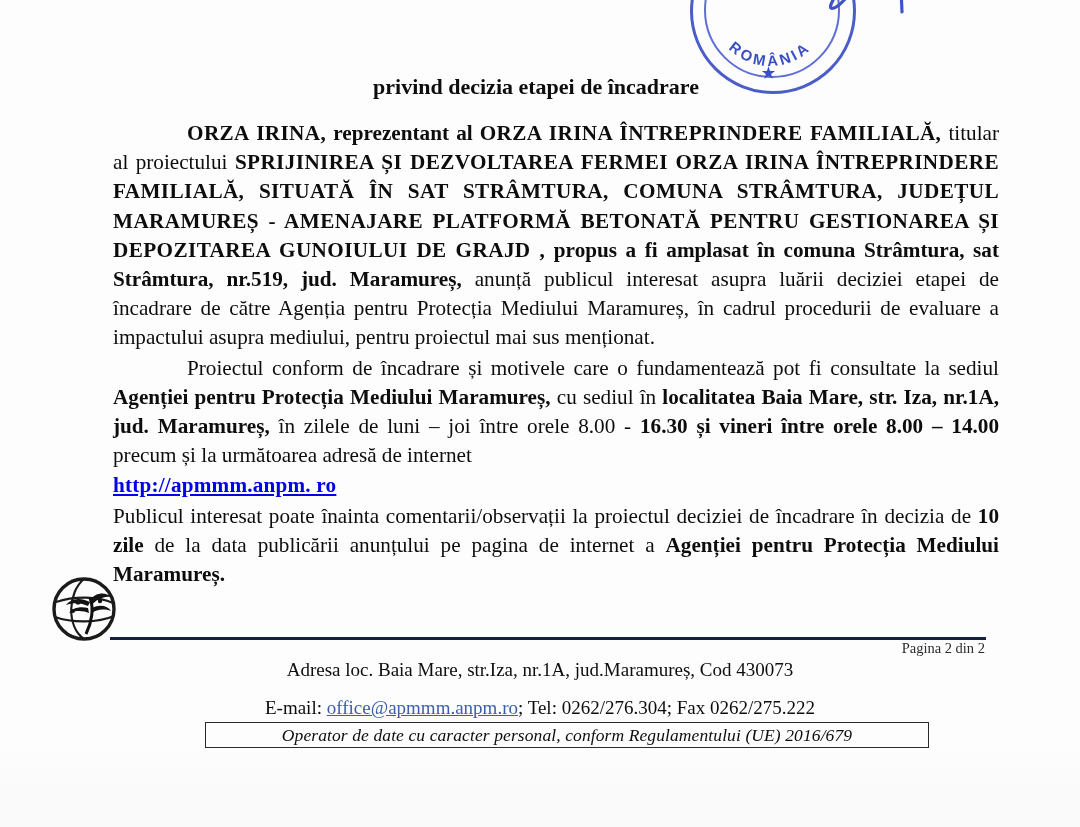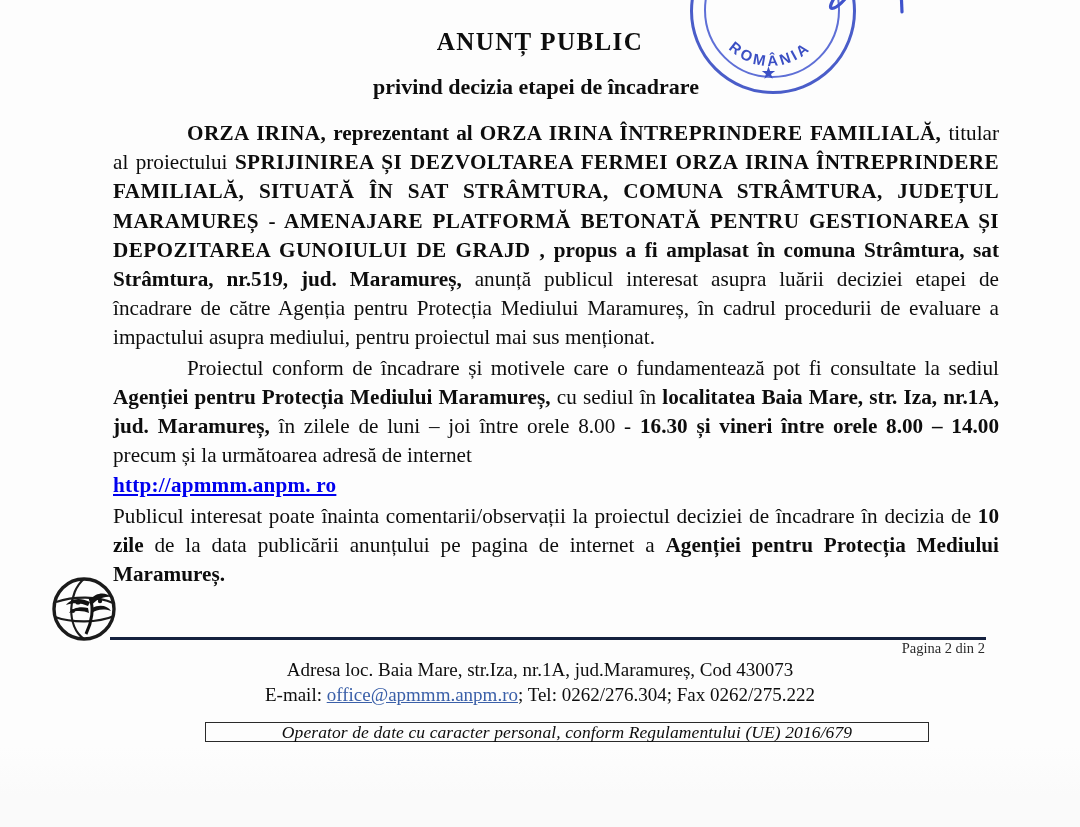--- a/index.html
+++ b/index.html
@@ -167,32 +167,32 @@
     font-size: 19.5px;
     font-weight: bold;
     letter-spacing: .2px;
   }
   .footer-address {
     font-size: 19px;
     margin-top: 11px;
   }
   .footer-contact {
     font-size: 19px;
-    margin-top: 3px;
+    margin-top: 16px;
   }
   .email-link {
     color: #3a5fa8;
     text-decoration: underline;
   }
   .gdpr-box {
     position: absolute;
     left: 205px;
     top: 722px;
     width: 724px;
-    height: 20px;
+    height: 26px;
     border: 1.6px solid #2a2a2a;
     box-sizing: border-box;
     display: flex;
     align-items: center;
     justify-content: center;
   }
   .gdpr-text {
     font-style: italic;
     font-size: 17.5px;
     letter-spacing: .1px;
@@ -216,21 +216,20 @@
       </text>
       <text x="80" y="150" text-anchor="middle" font-size="17">★</text>
     </svg>
     <svg class="signature" viewBox="0 0 130 120">
       <path d="M8,96 C14,58 24,30 34,34 C42,38 30,70 22,84 C16,94 14,98 20,96 C34,92 56,50 70,28 C78,16 84,14 84,24 C84,40 66,72 52,92 C44,104 42,110 48,108 C60,104 86,62 98,36 C104,24 110,18 112,24 C114,32 108,60 106,82"></path>
       <path d="M62,40 C74,54 92,72 108,84"></path>
       <path d="M112,18 L116,112"></path>
     </svg>
   </div>
 
-  <div class="doc-title">ANUNȚ PUBLIC</div>
   <div class="doc-subtitle">privind decizia etapei de încadrare</div>
 
   <div class="body-block">
 
     <p class="para">
       <span class="indent"></span><span class="caps-bold">ORZA  IRINA,</span>
       <b>reprezentant  al</b>
       <span class="caps-bold">ORZA   IRINA   ÎNTREPRINDERE FAMILIALĂ,</span>
       <span>titular al proiectului</span>
       <span class="caps-bold">SPRIJINIREA ȘI DEZVOLTAREA FERMEI ORZA   IRINA   ÎNTREPRINDERE   FAMILIALĂ,   SITUATĂ   ÎN   SAT STRÂMTURA,   COMUNA   STRÂMTURA,   JUDEȚUL   MARAMUREȘ   - AMENAJARE   PLATFORMĂ   BETONATĂ   PENTRU   GESTIONAREA   ȘI DEPOZITAREA GUNOIULUI DE GRAJD ,</span>

